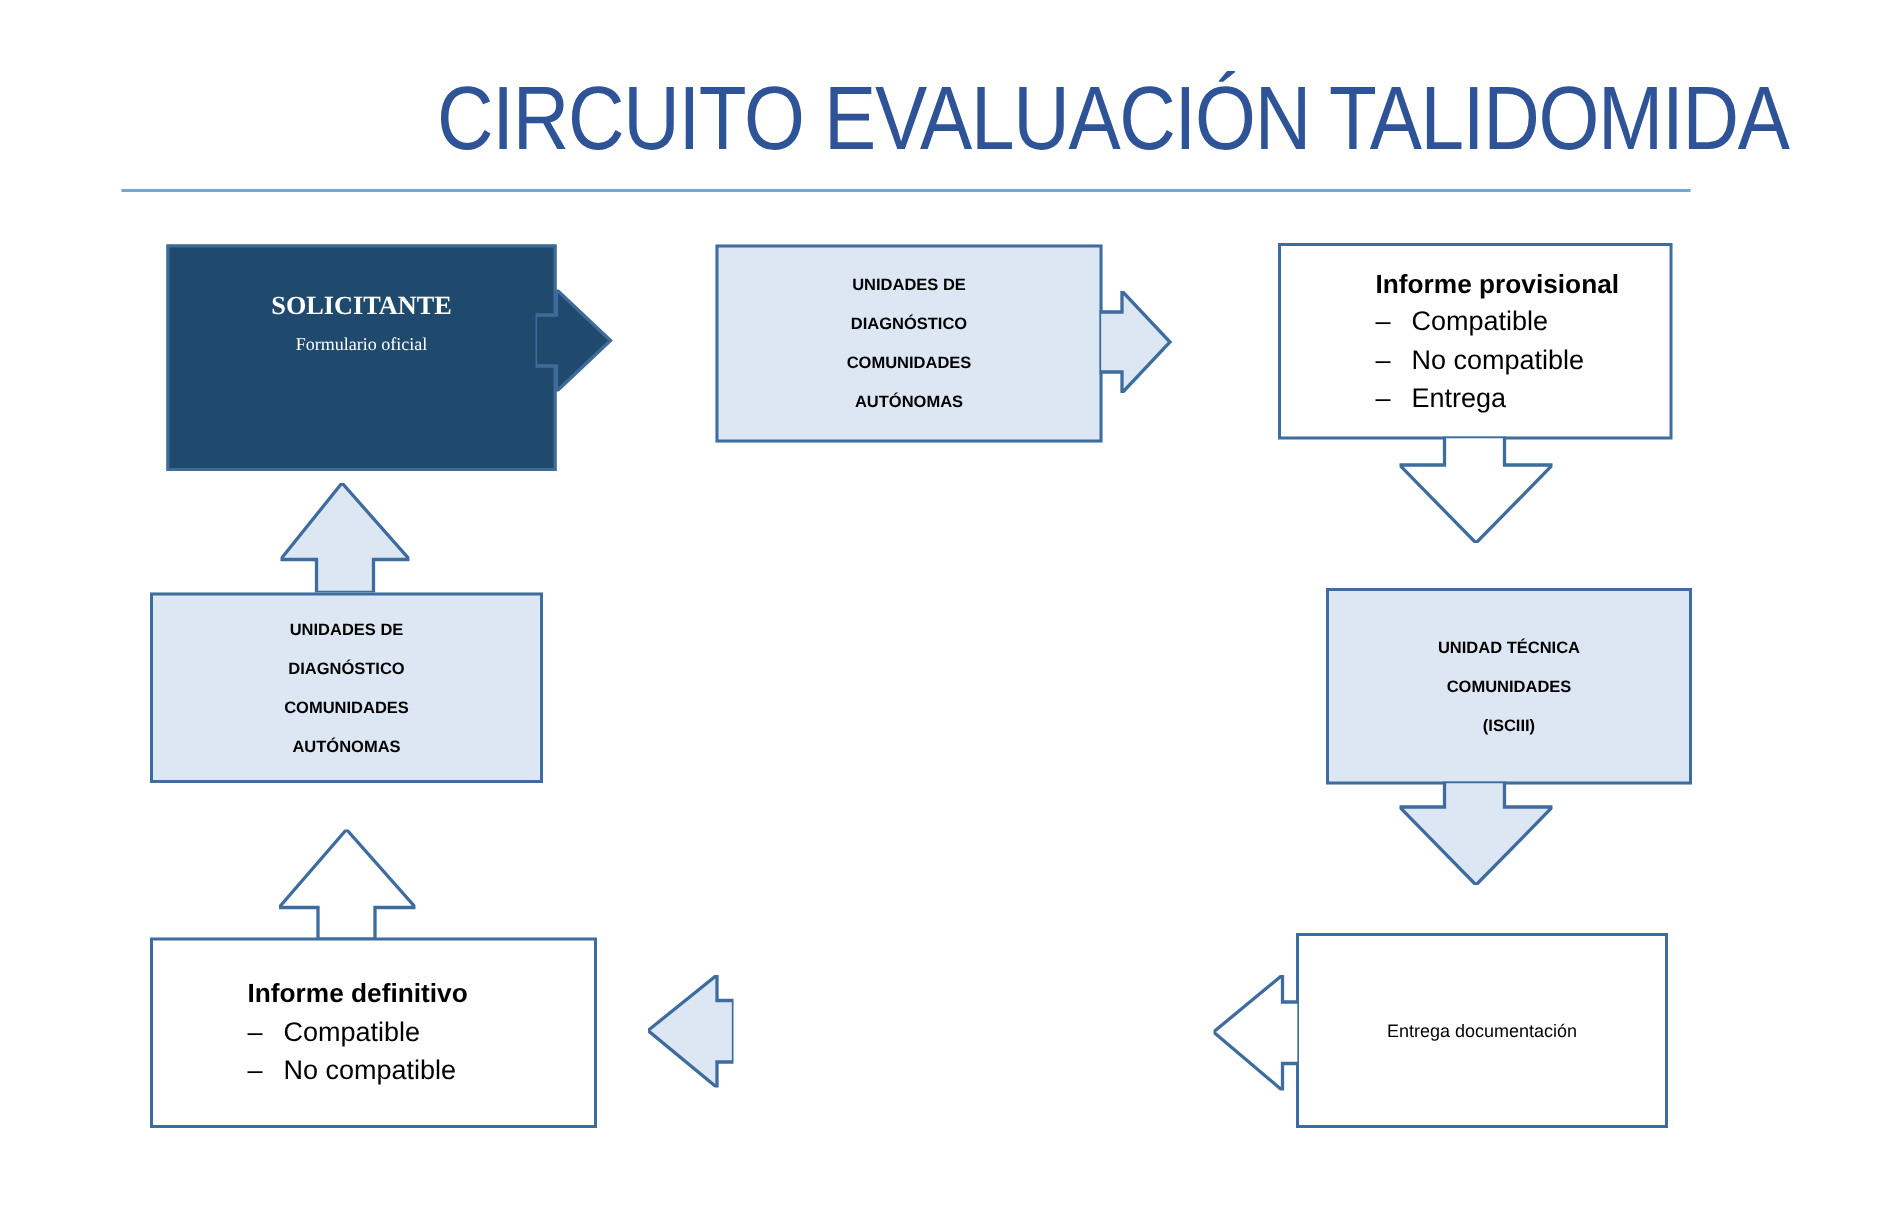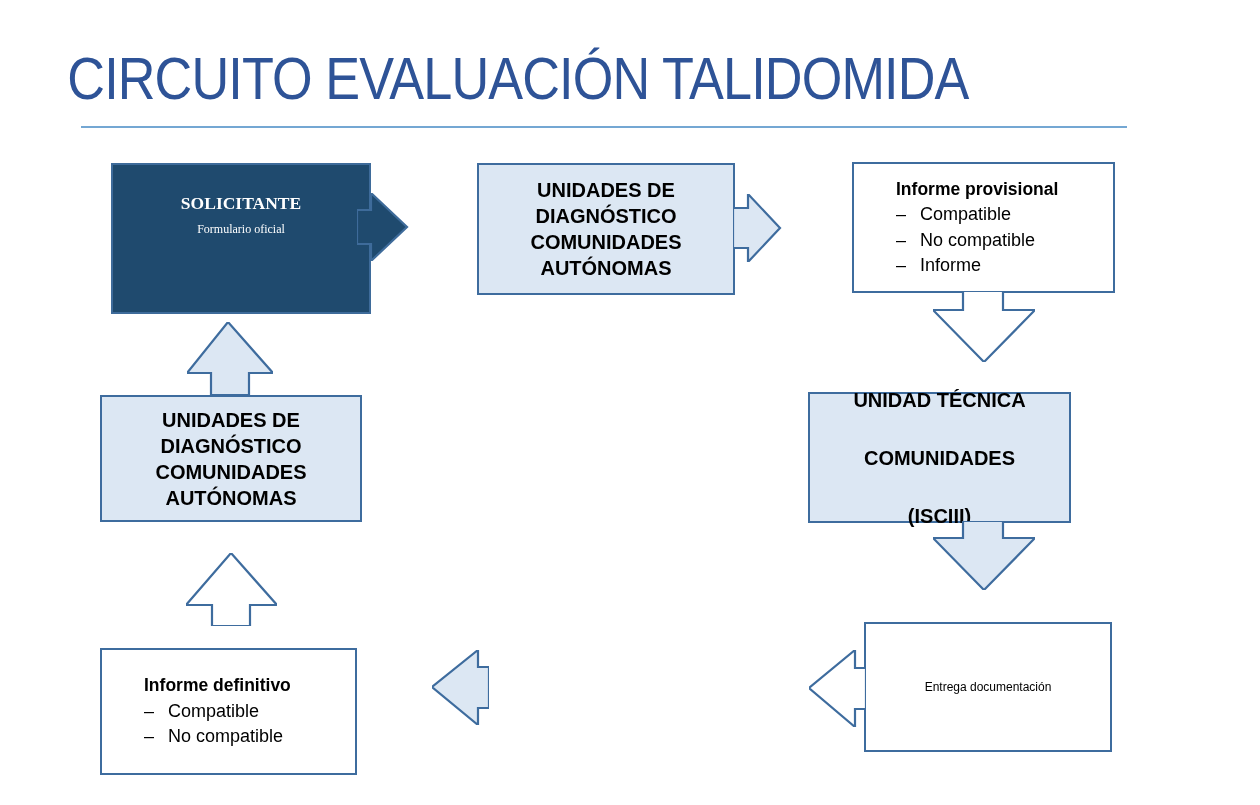--- a/index.html
+++ b/index.html
@@ -2,21 +2,21 @@
 <html style="--c-title-text: #2E5397; --c-divider: #74A7D3; --c-dark-fill: #1F4A6E; --c-dark-border: #3E6B9A; --c-light-fill: #DCE7F3; --c-box-border: #3E6C9E; --c-white-fill: #FFFFFF; --c-text: #000000; --c-text-on-dark: #FFFFFF;"><head>
 <meta charset="utf-8">
 <style>
   html,body{margin:0;padding:0;background:#fff;}
   .slide{
     position:relative;width:1260px;height:805px;background:#fff;overflow:hidden;
     font-family:"Liberation Sans",sans-serif;color:var(--c-text,#000);
   }
   
   .title{
-    position:absolute;left:0;top:44px;width:100%;text-align:left;
+    position:absolute;left:0;top:44px;width:100%;text-align:right;
     font-size:60px;font-weight:normal;color:var(--c-title-text,#2E5397);
     white-space:nowrap;
   }
   .title-inner{display:inline-block;transform:scaleX(0.87);transform-origin:center;letter-spacing:-1px;}
   .divider{
     position:absolute;left:81px;top:126px;width:1046px;height:2px;
     background:var(--c-divider,#74A7D3);
   }
   
   .box{
@@ -25,34 +25,34 @@
     display:flex;flex-direction:column;align-items:center;justify-content:center;
     text-align:center;background:var(--c-white-fill,#fff);
   }
   .box--dark{
     background:var(--c-dark-fill,#1F4A6E);
     border-color:var(--c-dark-border,#3E6B9A);
     color:var(--c-text-on-dark,#fff);
     justify-content:flex-start;padding-top:25px;
   }
   .box--light{background:var(--c-light-fill,#DCE7F3);}
-  .box--white{align-items:flex-start;text-align:left;padding-left:42px;}
+  .box--white{align-items:flex-start;text-align:left;padding-left:63px;}
   .l{line-height:26px;font-size:12px;}
   .l.bold{font-weight:bold;font-size:17.5px;}
-  .caps .l{font-weight:bold;font-size:20px;line-height:26px;}
+  .caps .l{font-weight:bold;font-size:11px;line-height:26px;}
   .list .l{line-height:25.5px;}
   .item{display:flex;gap:12px;line-height:25.5px;font-size:18px;}
   .item .dash{width:12px;}
   #b-solicitante{left:111px;top:163px;width:260px;height:151px;font-family:Liberation Serif, serif;}
   #b-unidades-top{left:477px;top:163px;width:258px;height:132px;}
   #b-informe-prov{left:852px;top:162px;width:263px;height:131px;}
-  #b-unidad-tecnica{left:808px;top:392px;width:263px;height:131px;gap:32px;}
+  #b-unidad-tecnica{left:884px;top:392px;width:244px;height:131px;}
   #b-entrega{left:864px;top:622px;width:248px;height:130px;font-size:18.5px;}
   #b-comite{left:488px;top:622px;width:247px;height:131px;}
-  #b-informe-def{left:100px;top:648px;width:257px;height:127px;}
+  #b-informe-def{left:100px;top:625px;width:298px;height:127px;}
   #b-unidades-left{left:100px;top:395px;width:262px;height:127px;}
   
   .arrow{position:absolute;display:block;}
   .arrow polygon{stroke:var(--c-box-border,#3E6C9E);stroke-width:2.2;stroke-linejoin:miter;fill:var(--c-white-fill,#fff);}
   .arr-dark polygon{fill:var(--c-dark-fill,#1F4A6E);stroke:var(--c-dark-border,#35608F);}
   .arr-light polygon{fill:var(--c-light-fill,#DCE7F3);}
   #a-solicitante{left:357px;top:193px;}
   #a-unidades-top{left:733px;top:194px;}
   #a-informe-prov{left:933px;top:291px;}
   #a-unidad-tecnica{left:933px;top:521px;}
@@ -96,21 +96,21 @@
     <div class="item">
       <span class="dash">–</span>
       <span>Compatible</span>
     </div>
     <div class="item">
       <span class="dash">–</span>
       <span>No compatible</span>
     </div>
     <div class="item">
       <span class="dash">–</span>
-      <span>Informe</span>
+      <span>Entrega</span>
     </div>
   </div>
 
   <svg class="arrow" id="a-informe-prov" width="102" height="71" viewBox="0 0 102 71">
     <polygon points="30,0 70,0 70,19 102,19 51,71 0,19 30,19"></polygon>
   </svg>
 
   <div class="box box--light caps" id="b-unidad-tecnica">
     <div class="l">UNIDAD TÉCNICA</div>
     <div class="l">COMUNIDADES</div>

